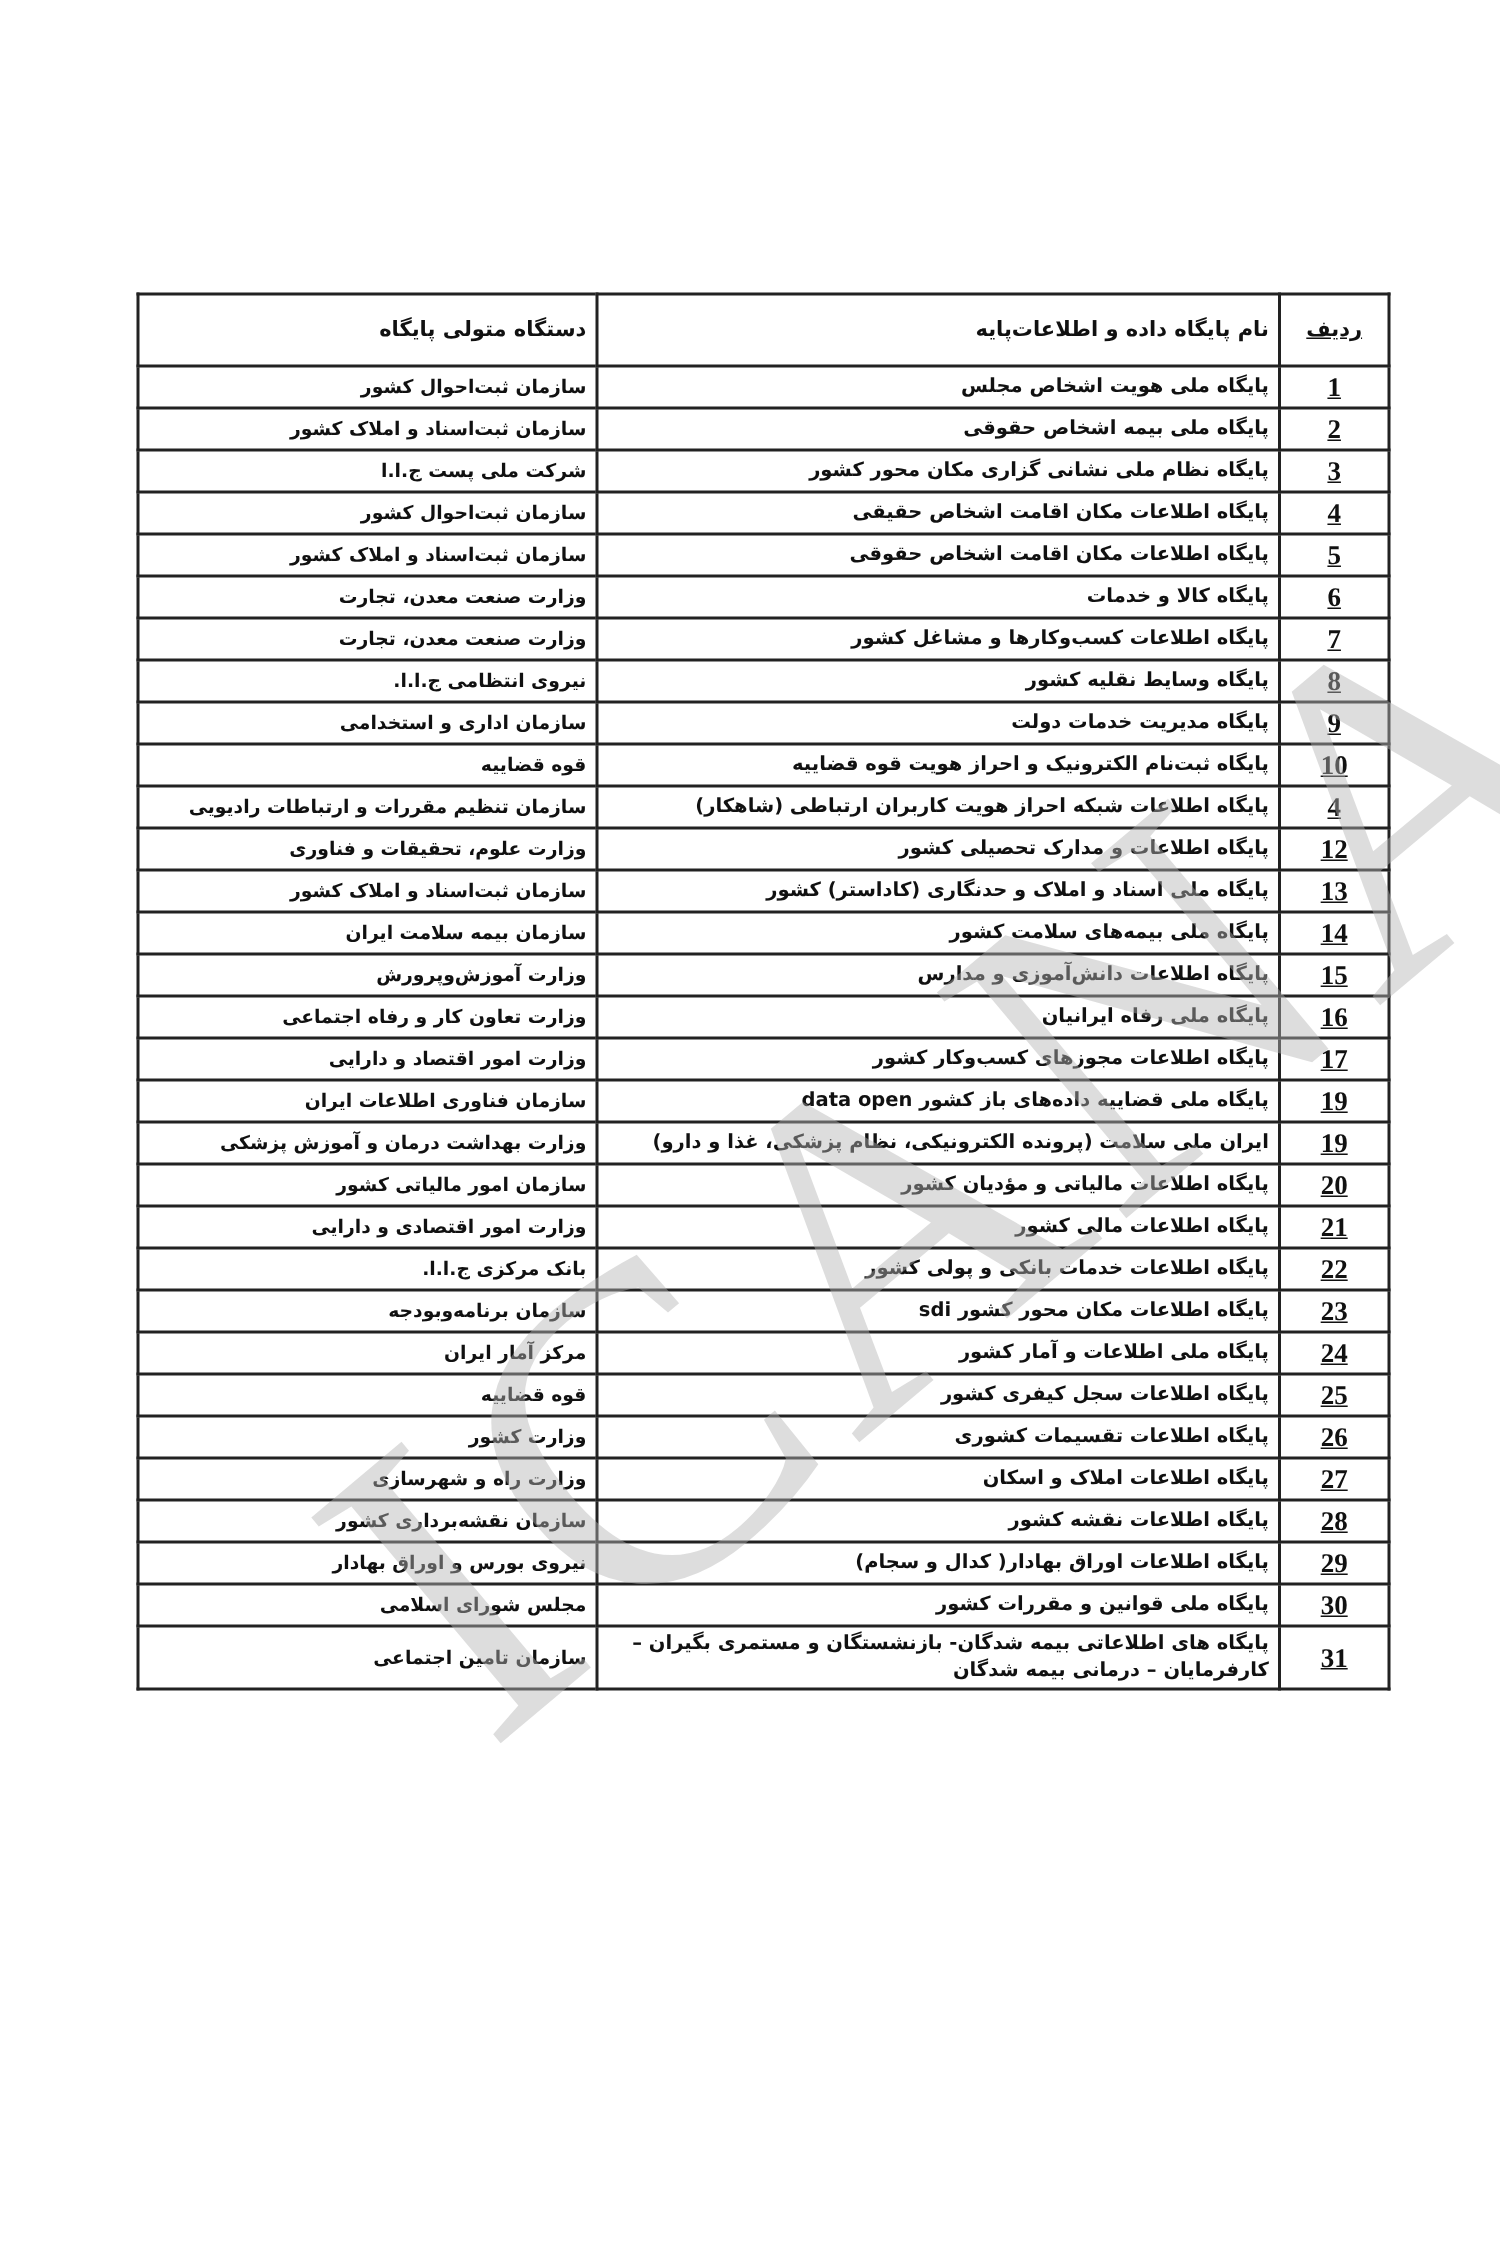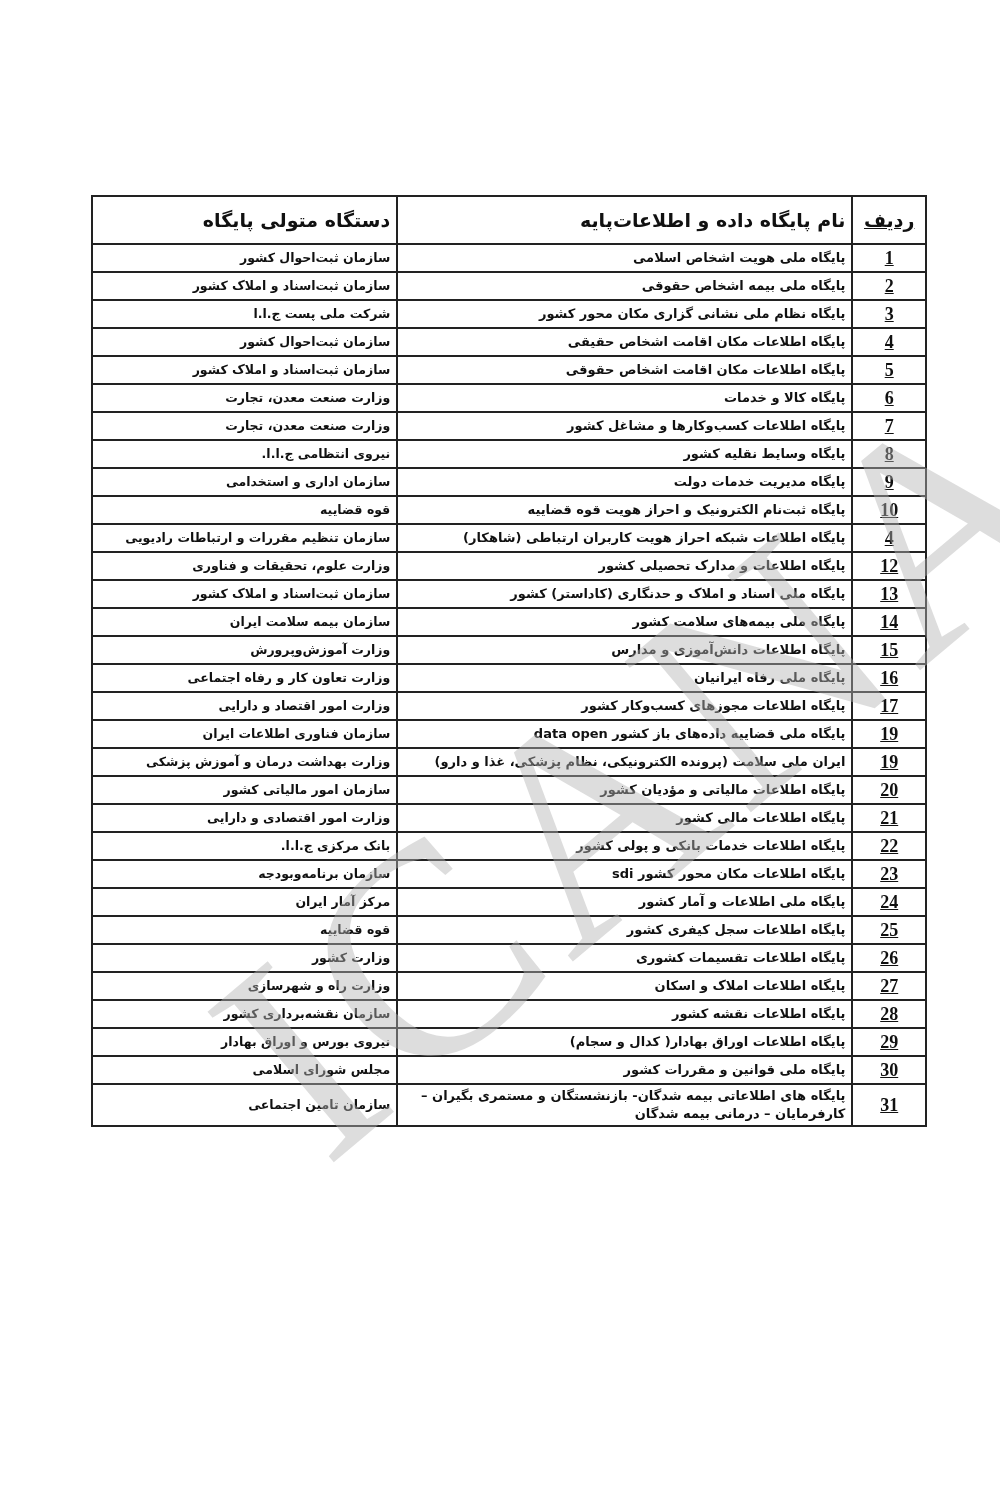--- a/index.html
+++ b/index.html
@@ -8,21 +8,21 @@
     .page { position: absolute; left: 0; top: 0; width: 1000px; height: 1500px; }
     table.db {
       position: absolute; left: 91px; top: 195px; width: 836px;
       border-collapse: collapse; direction: rtl;
       font-family: "DejaVu Sans", sans-serif; font-size: 13px; font-weight: bold;
     }
     table.db th, table.db td {
       border: 2px solid #222; padding: 2px 6px; vertical-align: middle; text-align: right;
       line-height: 18px;
     }
-    table.db th { height: 42px; font-weight: bold; font-size: 19px; }
+    table.db th { height: 42px; font-weight: bold; font-size: 14px; }
     table.db td { height: 22px; }
     .col-no { width: 60px; text-align: center !important; font-family: "Liberation Serif", serif;
               font-size: 18px; font-weight: bold; text-decoration: underline; }
     th.col-no { font-family: "DejaVu Sans", sans-serif; font-size: 13px; }
     .col-name { width: 456px; }
     .col-org { width: 300px; font-size: 12.5px; }
     .watermark {
       position: absolute; left: 80px; top: 560px; font-family: "Liberation Serif", serif;
       font-size: 300px; color: rgba(180,180,180,0.45); transform: rotate(-40deg);
       transform-origin: left top; letter-spacing: 10px; pointer-events: none;
@@ -37,21 +37,21 @@
     <thead>
       <tr>
         <th class="col-no">ردیف</th>
         <th class="col-name">نام پایگاه داده و اطلاعات‌پایه</th>
         <th class="col-org">دستگاه متولی پایگاه</th>
       </tr>
     </thead>
     <tbody id="rows">
         <tr>
           <td class="col-no">1</td>
-          <td class="col-name">پایگاه ملی هویت اشخاص اسلامی</td>
+          <td class="col-name">پایگاه ملی هویت اشخاص مجلس</td>
           <td class="col-org">سازمان ثبت‌احوال کشور</td>
         </tr>
         <tr>
           <td class="col-no">2</td>
           <td class="col-name">پایگاه ملی بیمه اشخاص حقوقی</td>
           <td class="col-org">سازمان ثبت‌اسناد و املاک کشور</td>
         </tr>
         <tr>
           <td class="col-no">3</td>
           <td class="col-name">پایگاه نظام ملی نشانی گزاری مکان محور کشور</td>

